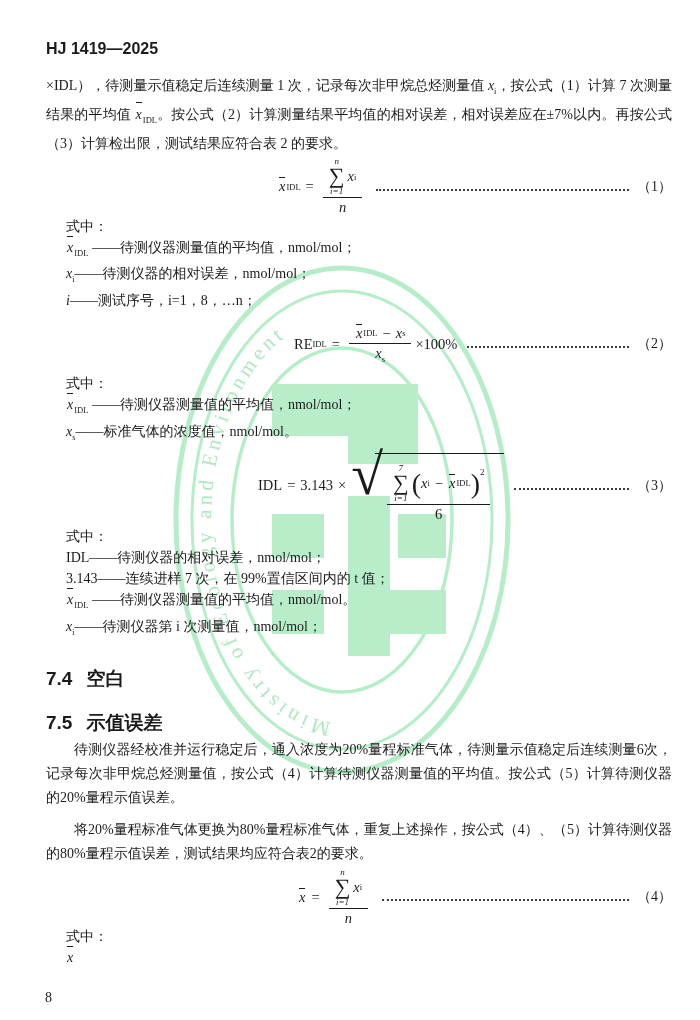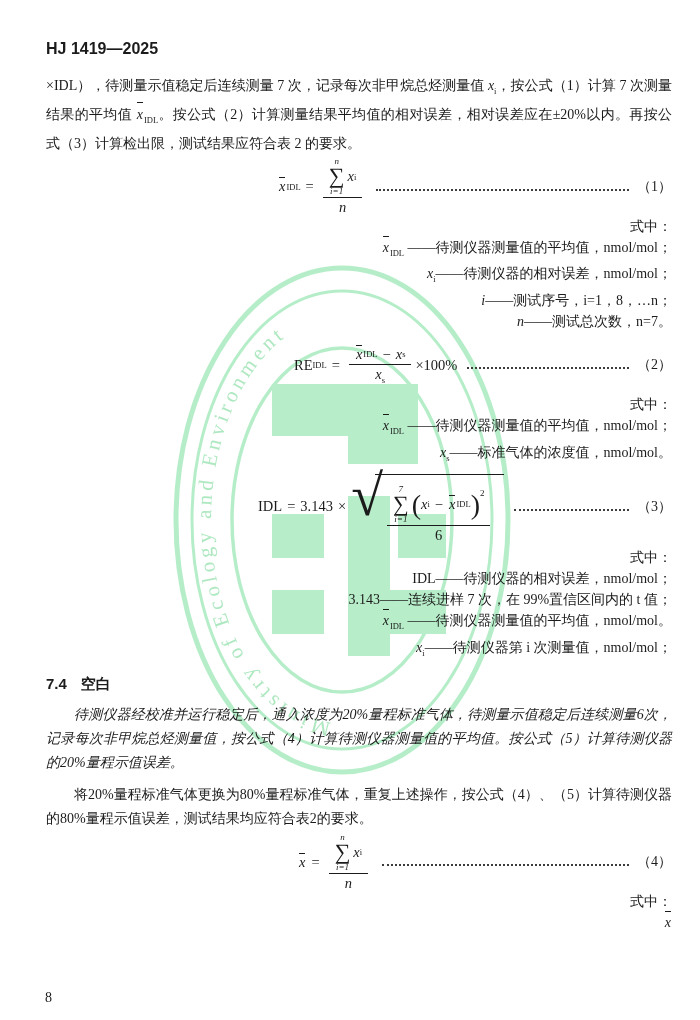--- a/index.html
+++ b/index.html
@@ -26,26 +26,26 @@
   .sum-sup,.sum-sub{font-size:9px;font-style:italic;}
   .sum-sign{font-size:22px;line-height:.95;}
   .sqrt{display:inline-flex;align-items:flex-start;}
   .sqrt-sign{font-size:58px;line-height:1;font-weight:200;margin-right:-8px;transform:translateY(-3px);}
   .sqrt-body{border-top:1.5px solid #1b1b1b;padding:4px 10px 0 8px;margin-top:4px;}
   .bigp{font-size:28px;font-weight:300;line-height:0;position:relative;top:1px;}
   .sup2{font-size:9px;position:relative;top:-11px;}
   .leader{flex:1;margin:0 8px 0 10px;height:0;border-bottom:2px dotted #3c3c3c;align-self:center;transform:translateY(3px);}
   .flabel{font-size:14px;white-space:nowrap;}
   
-  .deflist{margin-left:20px;font-size:14px;text-align:right;}
+  .deflist{margin-left:20px;font-size:14px;}
   .defitem{line-height:21px;white-space:nowrap;}
   .dterm{font-style:italic;}
   .dterm.rm{font-style:normal;}
   
-  .h2{font-family:"Liberation Sans","DejaVu Sans",sans-serif;font-weight:700;font-size:15px;margin-top:12px;height:20px;}
+  .h2{font-family:"Liberation Sans","DejaVu Sans",sans-serif;font-weight:700;font-size:19px;margin-top:24px;height:20px;}
   .h2 .num{margin-right:14px;}
   .pagenum{position:absolute;left:45px;top:990px;font-size:14px;z-index:1;}
 </style>
 </head>
 <body>
 
 <svg id="watermark" width="700" height="1020" viewBox="0 0 700 1020">
   <g stroke="#b2edc6" fill="none" opacity="0.95">
     <ellipse cx="342" cy="520" rx="166" ry="252" stroke-width="5"></ellipse>
     <ellipse cx="342" cy="520" rx="150" ry="229" stroke-width="3"></ellipse>
@@ -65,21 +65,21 @@
   <text font-size="21" letter-spacing="4" fill="#aee8c0" font-family="Liberation Serif, DejaVu Serif, serif">
     <textPath href="#wmArc" startOffset="2%" id="wm-textpath">Ministry of Ecology and Environment</textPath>
   </text>
 </svg>
 
 <div id="page">
 
   <div class="hdr">HJ 1419—2025</div>
 
   <div class="para">
-    <span>×IDL），待测量示值稳定后连续测量 7 次，记录每次非甲烷总烃测量值 </span><span class="var">x</span><sub class="sb">i</sub><span>，按公式（1）计算 7 次测量结果的平均值 </span><span class="var bar">x</span><sub class="sb">IDL</sub><span>。按公式（2）计算测量结果平均值的相对误差，相对误差应在±20%以内。再按公式（3）计算检出限，测试结果应符合表 2 的要求。</span>
+    <span>×IDL），待测量示值稳定后连续测量 1 次，记录每次非甲烷总烃测量值 </span><span class="var">x</span><sub class="sb">i</sub><span>，按公式（1）计算 7 次测量结果的平均值 </span><span class="var bar">x</span><sub class="sb">IDL</sub><span>。按公式（2）计算测量结果平均值的相对误差，相对误差应在±7%以内。再按公式（3）计算检出限，测试结果应符合表 2 的要求。</span>
   </div>
 
   <div class="fline" style="margin-top:6px;height:50px;padding-left:232px;">
     <span class="fexpr">
       <span class="var bar">x</span>
         <sub class="sb">IDL</sub>
       <span class="op">=</span>
       <span class="frac">
         <span class="fnum">
           <span class="sum">
@@ -95,21 +95,20 @@
     </span>
     <span class="leader"></span>
     <span class="flabel">（1）</span>
   </div>
 
   <div class="deflist" style="margin-top:4px;">
     <div class="defitem">式中：</div>
     <div class="defitem"><span class="dterm bar">x</span><sub class="sb">IDL</sub> <span>——待测仪器测量值的平均值，nmol/mol；</span></div>
     <div class="defitem"><span class="dterm">x</span><sub class="sb">i</sub><span>——待测仪器的相对误差，nmol/mol；</span></div>
     <div class="defitem"><span class="dterm">i</span><span>——测试序号，i=1，8，…n；</span></div>
-    <div class="defitem"><span class="dterm">n</span><span>——测试总次数，n=7。</span></div>
   </div>
 
   <div class="fline" style="margin-top:10px;height:46px;padding-left:248px;">
     <span class="fexpr">
       <span>RE</span>
         <sub class="sb">IDL</sub>
       <span class="op">=</span>
       <span class="frac">
         <span class="fnum">
           <span class="var bar">x</span>
@@ -171,21 +170,24 @@
     <div class="defitem"><span class="dterm rm">IDL</span><span>——待测仪器的相对误差，nmol/mol；</span></div>
     <div class="defitem"><span class="dterm rm">3.143</span><span>——连续进样 7 次，在 99%置信区间内的 t 值；</span></div>
     <div class="defitem"><span class="dterm bar">x</span><sub class="sb">IDL</sub> <span>——待测仪器测量值的平均值，nmol/mol。</span></div>
     <div class="defitem"><span class="dterm">x</span><sub class="sb">i</sub><span>——待测仪器第 i 次测量值，nmol/mol；</span></div>
   </div>
 
   <div class="h2">
     <span class="num">7.4</span><span>空白</span>
   </div>
 
-  <div class="para ind" style="margin-top:8px;font-style:italic;">待测仪器经校准并运行稳定后，通入浓度为20%量程标准气体，待测量示值稳定后连续测量6次，记录每次非甲烷总烃测量值，按公式（4）计算待测仪器测量值的平均值。按公式（5）计算待测仪器的20%量程示值误差。</div>
+  <div class="h2">
+    <span class="num">7.5</span><span>示值误差</span>
+  </div>
+  <div class="para ind" style="margin-top:8px;">待测仪器经校准并运行稳定后，通入浓度为20%量程标准气体，待测量示值稳定后连续测量6次，记录每次非甲烷总烃测量值，按公式（4）计算待测仪器测量值的平均值。按公式（5）计算待测仪器的20%量程示值误差。</div>
   <div class="para ind">将20%量程标准气体更换为80%量程标准气体，重复上述操作，按公式（4）、（5）计算待测仪器的80%量程示值误差，测试结果均应符合表2的要求。</div>
 
   <div class="fline" style="margin-top:6px;height:50px;padding-left:252px;">
     <span class="fexpr">
       <span class="var bar">x</span>
       <span class="op">=</span>
       <span class="frac">
         <span class="fnum">
           <span class="sum">
               <span class="sum-sup">n</span>

